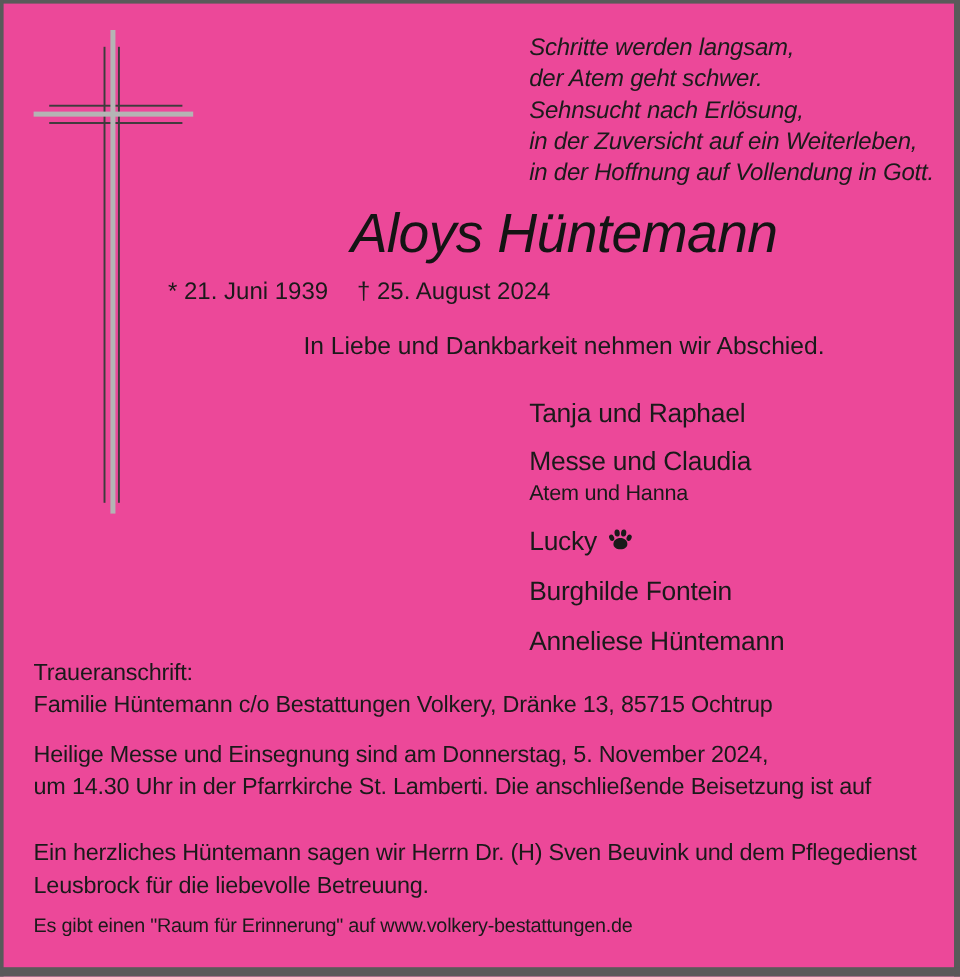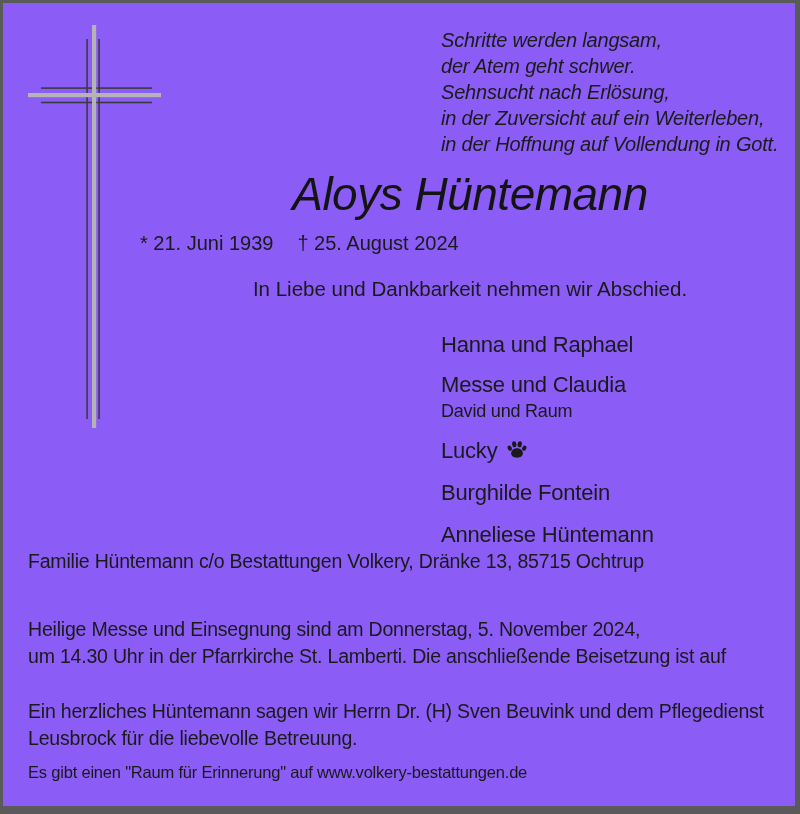--- a/index.html
+++ b/index.html
@@ -1,19 +1,19 @@
 <!DOCTYPE html>
 <html><head>
 <meta charset="utf-8">
 <style>
   html,body{margin:0;padding:0;background:#e8e8e8;}
   .page{
     position:relative;
     width:800px;height:814px;
-    background:#8b5cf6;
+    background:#ec4899;
     overflow:hidden;
     font-family:"Liberation Sans", sans-serif;
     color:#1a1a1a;
   }
   .border-strip{position:absolute;background:#5a5a5a;}
   .border-top{left:0;top:0;width:800px;height:3px;}
   .border-left{left:0;top:0;width:3px;height:814px;}
   .border-right{left:795px;top:0;width:5px;height:814px;}
   .border-bottom{left:0;top:806px;width:800px;height:8px;}
 
@@ -86,36 +86,37 @@
   </div>
 
   <div class="name">Aloys Hüntemann</div>
 
   <div class="dates">
     <span class="birth">* 21. Juni 1939</span><span class="death">† 25. August 2024</span>
   </div>
 
   <div class="farewell">In Liebe und Dankbarkeit nehmen wir Abschied.</div>
 
-  <div class="mourner m-0">Hanna und Raphael</div>
+  <div class="mourner m-0">Tanja und Raphael</div>
   <div class="mourner m-1">Messe und Claudia</div>
-  <div class="mourner m-2 small">David und Raum</div>
+  <div class="mourner m-2 small">Atem und Hanna</div>
   <div class="mourner m-3">
     <span>Lucky</span><svg class="paw" width="22" height="20" viewBox="0 0 24 22" aria-hidden="true">
       <ellipse cx="4" cy="9" rx="2.2" ry="3" fill="#1a1a1a" transform="rotate(-25 4 9)"></ellipse>
       <ellipse cx="9" cy="4.6" rx="2.4" ry="3.3" fill="#1a1a1a" transform="rotate(-7 9 4.6)"></ellipse>
       <ellipse cx="15" cy="4.6" rx="2.4" ry="3.3" fill="#1a1a1a" transform="rotate(7 15 4.6)"></ellipse>
       <ellipse cx="20" cy="9" rx="2.2" ry="3" fill="#1a1a1a" transform="rotate(25 20 9)"></ellipse>
       <path d="M12 9.2 C15.6 9.2 18.4 11.6 18.4 14.6 C18.4 17.6 16 19.4 12 19.4 C8 19.4 5.6 17.6 5.6 14.6 C5.6 11.6 8.4 9.2 12 9.2 Z" fill="#1a1a1a"></path>
     </svg>
   </div>
   <div class="mourner m-4">Burghilde Fontein</div>
   <div class="mourner m-5">Anneliese Hüntemann</div>
 
   <div class="block addr">
+    <div>Traueranschrift:</div>
     <div>Familie Hüntemann c/o Bestattungen Volkery, Dränke 13, 85715 Ochtrup</div>
   </div>
 
   <div class="block service">
     <div>Heilige Messe und Einsegnung sind am Donnerstag, 5. November 2024,</div>
     <div>um 14.30 Uhr in der Pfarrkirche St. Lamberti. Die anschließende Beisetzung ist auf</div>
   </div>
 
   <div class="block thanks">
     <div>Ein herzliches Hüntemann sagen wir Herrn Dr. (H) Sven Beuvink und dem Pflegedienst</div>

